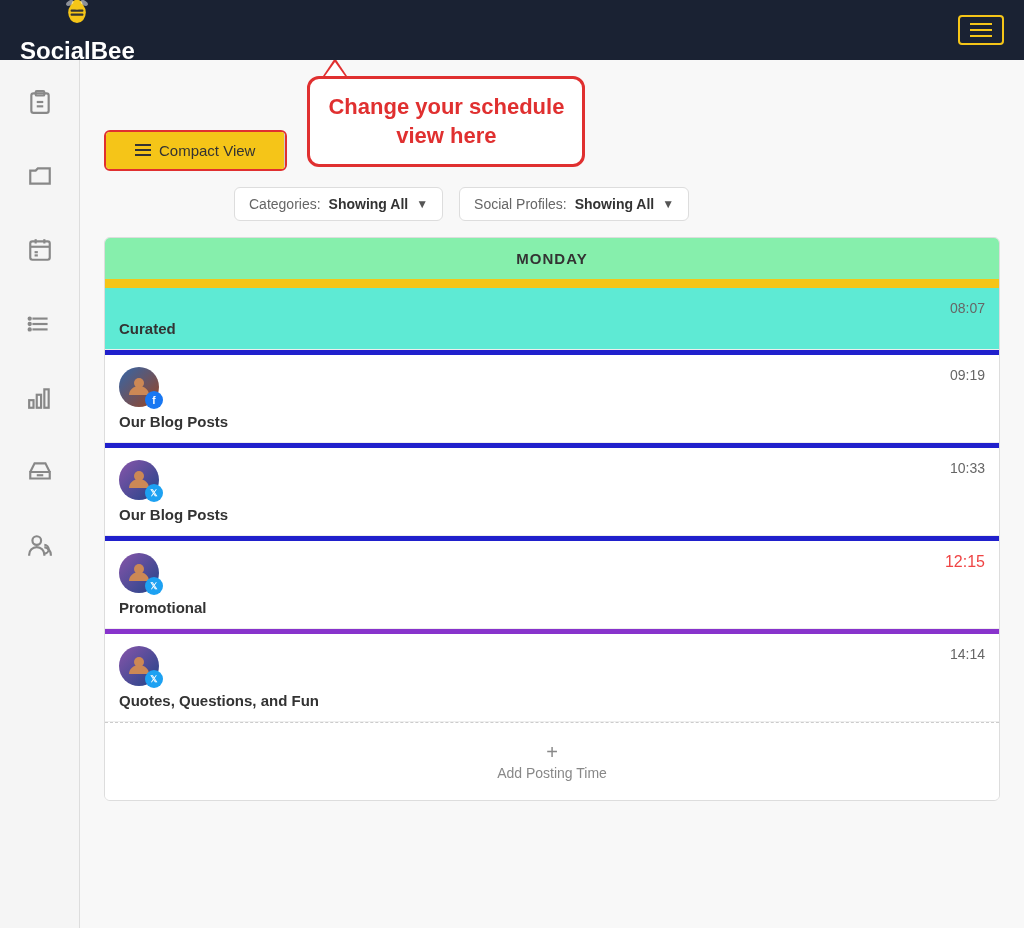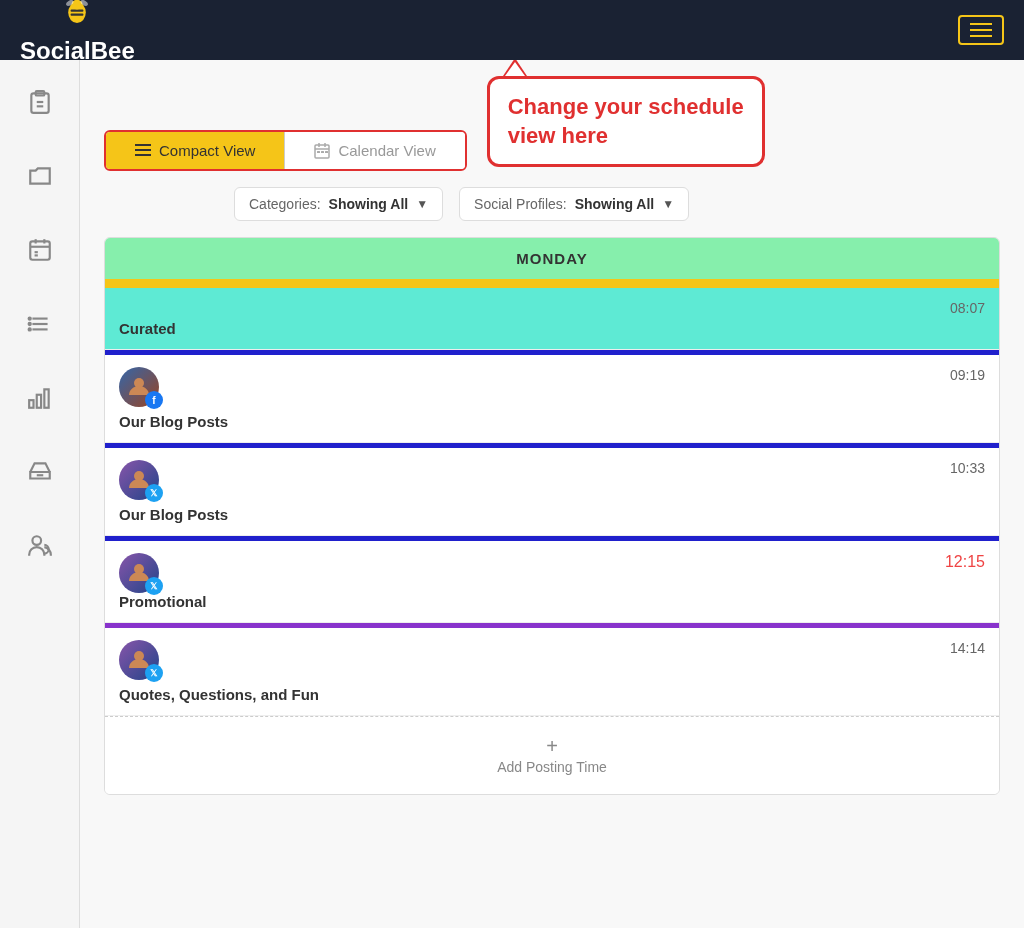--- a/index.html
+++ b/index.html
@@ -272,35 +272,23 @@
       <div class="view-toggle">
         <button class="view-btn active">
           <svg width="16" height="14" viewBox="0 0 16 14">
             <rect x="0" y="0" width="16" height="2" fill="#333"></rect>
             <rect x="0" y="5" width="16" height="2" fill="#333"></rect>
             <rect x="0" y="10" width="16" height="2" fill="#333"></rect>
           </svg>
           <span>Compact View</span>
         </button>
         <div class="view-btn-divider"></div>
-        <button class="view-btn inactive">
-          <svg width="16" height="16" viewBox="0 0 16 16">
-            <rect x="1" y="2" width="14" height="13" rx="1" stroke="#aaa" stroke-width="1.5" fill="none"></rect>
-            <line x1="1" y1="6" x2="15" y2="6" stroke="#aaa" stroke-width="1.5"></line>
-            <line x1="5" y1="0" x2="5" y2="4" stroke="#aaa" stroke-width="1.5"></line>
-            <line x1="11" y1="0" x2="11" y2="4" stroke="#aaa" stroke-width="1.5"></line>
-            <rect x="3" y="8" width="3" height="2" rx="0.5" fill="#aaa"></rect>
-            <rect x="7" y="8" width="3" height="2" rx="0.5" fill="#aaa"></rect>
-            <rect x="11" y="8" width="3" height="2" rx="0.5" fill="#aaa"></rect>
-          </svg>
-          <span>Calendar View</span>
-        </button>
-      </div>
-
-      <div style="margin-left:20px; position:relative; top:-4px;">
+      </div>
+
+      <div style="margin-left:20px; position:relative; top:-4px;text-align:center;">
 
         <div style="position:absolute; top:-18px; left:16px; width:0; height:0; border-left:12px solid transparent; border-right:12px solid transparent; border-bottom:18px solid #e03030;"></div>
         <div style="position:absolute; top:-14px; left:18px; width:0; height:0; border-left:10px solid transparent; border-right:10px solid transparent; border-bottom:14px solid white; z-index:1;"></div>
         <div class="tooltip-box">
           <span>Change your schedule<br>view here</span>
         </div>
       </div>
     </div>
 
     <div class="filters-row">
@@ -371,21 +359,21 @@
                 <circle cx="12" cy="8" r="5" fill="#cc8855"></circle>
                 <path d="M2 20c0-5 4.5-9 10-9s10 4 10 9" fill="#cc8855"></path>
               </svg>
             </div>
             <div style="position:absolute; bottom:-2px; right:-4px; width:18px; height:18px; border-radius:50%; background:#1da1f2; display:flex; align-items:center; justify-content:center;">
               <span style="color:white; font-size:9px; font-weight:bold;">𝕏</span>
             </div>
           </div>
           <div style="color:#ef4444; font-size:16px;">12:15</div>
         </div>
-        <div style="font-size:15px; font-weight:600; color:#333; ">Promotional</div>
+        <div style="font-size:15px; font-weight:600; color:#333; margin-top:6px;">Promotional</div>
       </div>
 
       <div style="background:white; padding:12px 14px; border-bottom:1px solid #eee; border-top:5px solid #8833cc;">
         <div style="display:flex; justify-content:space-between; align-items:flex-start;">
           <div style="position:relative; display:inline-block;">
             <div style="width:40px; height:40px; border-radius:50%; background:linear-gradient(135deg, #8855aa 0%, #224488 100%); overflow:hidden; display:flex; align-items:center; justify-content:center;">
               <svg width="24" height="24" viewBox="0 0 24 24">
                 <circle cx="12" cy="8" r="5" fill="#cc8855"></circle>
                 <path d="M2 20c0-5 4.5-9 10-9s10 4 10 9" fill="#cc8855"></path>
               </svg>

